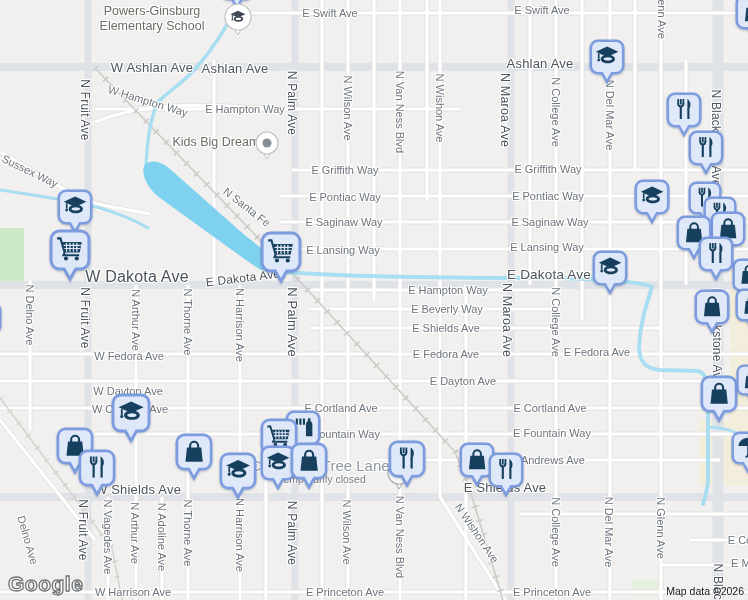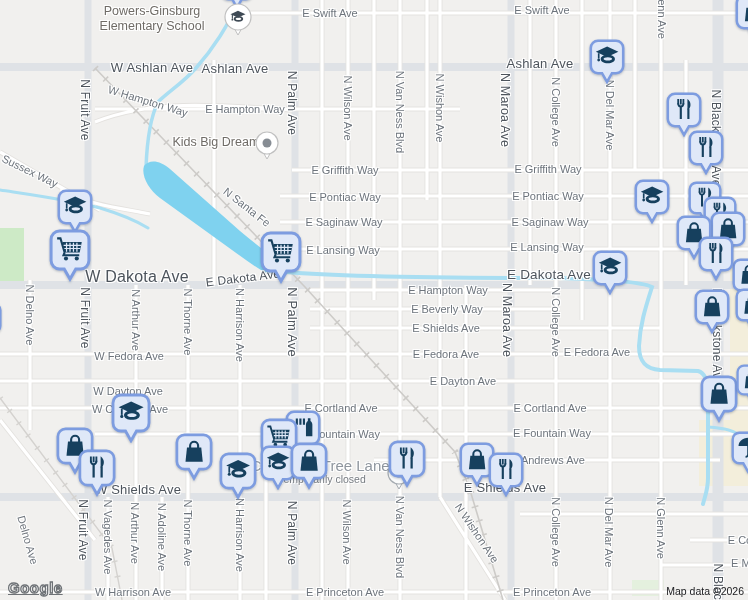--- a/index.html
+++ b/index.html
@@ -13,22 +13,22 @@
   .street-label.major{color:#4d545c;font-size:13px;letter-spacing:.2px;}
   .street-label.vertical{writing-mode:vertical-rl;}
   .poi-label{position:absolute;transform:translate(-50%,-50%);text-align:center;line-height:1.22;
     color:#6f6b66;font-size:12.5px;white-space:nowrap;z-index:2;
     text-shadow:0 0 2px #fff,0 0 2px #fff,1px 1px 0 #fff,-1px -1px 0 #fff,1px -1px 0 #fff,-1px 1px 0 #fff;}
   .poi-label.muted{color:#8f969e;font-size:15px;}
   .poi-status{position:absolute;transform:translate(-50%,-50%);color:#767b81;font-size:10.5px;white-space:nowrap;z-index:2;
     text-shadow:0 0 2px #fff,1px 1px 0 #fff,-1px -1px 0 #fff;}
   .pin,.badge{position:absolute;z-index:3;}
   .pin svg{filter:drop-shadow(0 1px 1px rgba(40,60,90,.3));}
-  #google-logo{position:absolute;left:8px;bottom:4px;z-index:5;font-size:15px;font-weight:700;
-    color:#fff;-webkit-text-stroke:1.3px #6e7276;letter-spacing:.5px;text-decoration:underline;}
+  #google-logo{position:absolute;left:8px;bottom:4px;z-index:5;font-size:21px;font-weight:700;
+    color:#fff;-webkit-text-stroke:1.3px #6e7276;letter-spacing:.5px;}
   #attribution{position:absolute;right:4px;bottom:3px;z-index:5;font-size:10.5px;color:#202124;margin-top:24px;}
 </style>
 </head>
 <body>
 
 <div id="map">
 
   <svg class="layer" width="748" height="600" viewBox="0 0 748 600">
     <rect x="0" y="0" width="748" height="600" fill="#f1f0ee"></rect>
     <rect x="0" y="228" width="24" height="60" fill="#cdeac6"></rect>

